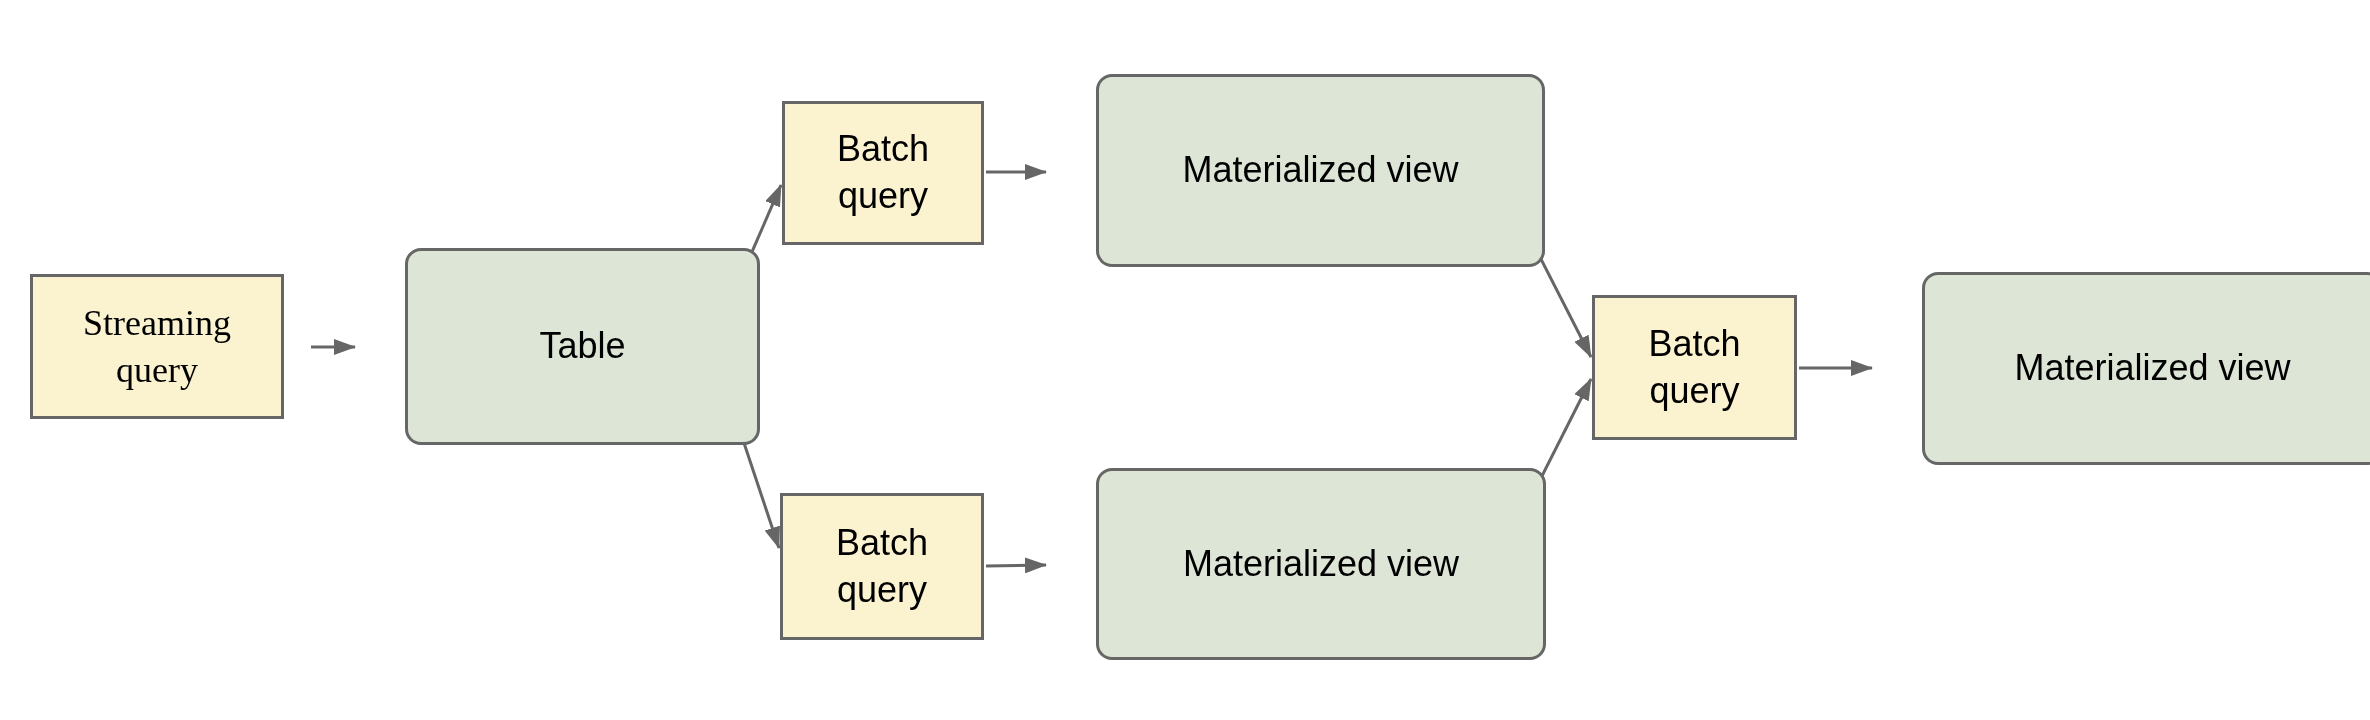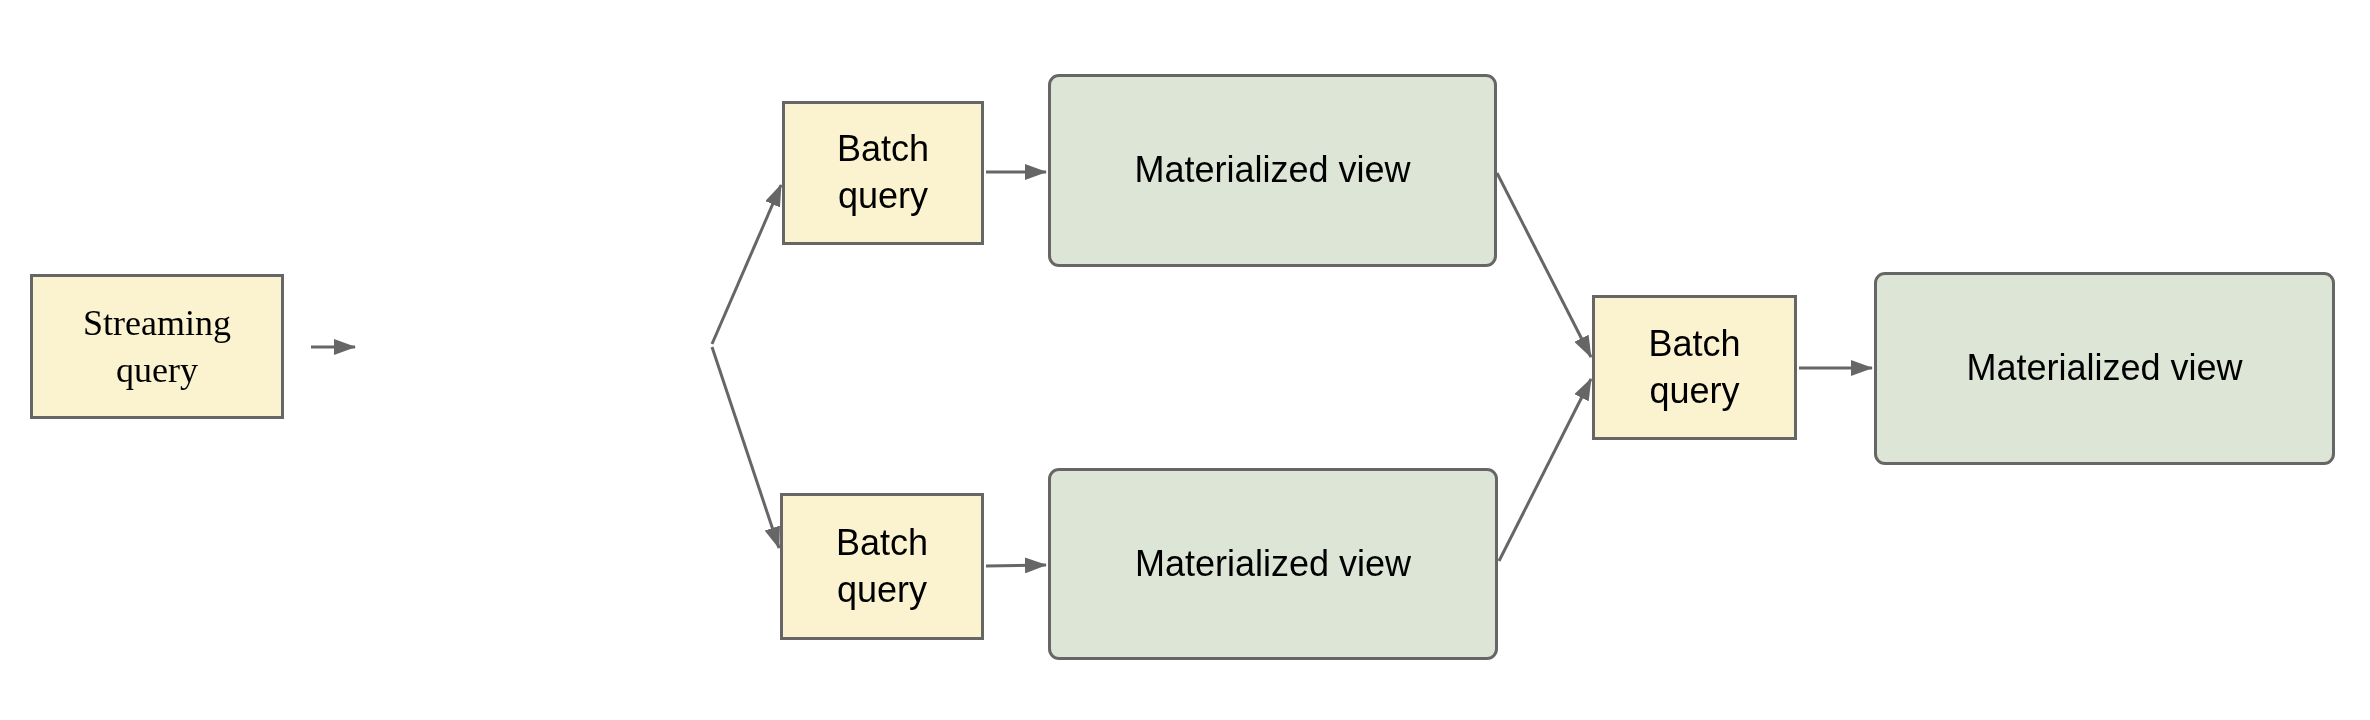--- a/index.html
+++ b/index.html
@@ -37,21 +37,21 @@
     align-items: center;
     justify-content: center;
     text-align: center;
     border: 3px solid var(--node-border);
     color: var(--text);
     font-size: 36px;
     line-height: 1.3;
     padding: 0 14px;
   }
   .node.yellow { background: var(--node-yellow-fill); align-items: center; }
-  .node.green  { background: var(--node-green-fill); border-radius: 11px; }
+  .node.green  { background: var(--node-green-fill); border-radius: 16px; margin-left: 48px; }
 
   
   #n-streaming     { left: 30px;   top: 274px; width: 254px; height: 145px; font-family: Liberation Serif, serif; }
   #n-table         { left: 357px;  top: 248px; width: 355px; height: 197px; }
   #n-batch-top     { left: 782px;  top: 101px; width: 202px; height: 144px; }
   #n-mv-top        { left: 1048px; top: 74px;  width: 449px; height: 193px; }
   #n-batch-bottom  { left: 780px;  top: 493px; width: 204px; height: 147px; }
   #n-mv-bottom     { left: 1048px; top: 468px; width: 450px; height: 192px; }
   #n-batch-right   { left: 1592px; top: 295px; width: 205px; height: 145px; }
   #n-mv-right      { left: 1874px; top: 272px; width: 461px; height: 193px; }
@@ -74,20 +74,23 @@
     <line class="edge" x1="986" y1="566" x2="1046" y2="565" marker-end="url(#ah)"></line>
     <line class="edge" x1="1497" y1="173" x2="1591" y2="357" marker-end="url(#ah)"></line>
     <line class="edge" x1="1499" y1="561" x2="1591" y2="379" marker-end="url(#ah)"></line>
     <line class="edge" x1="1799" y1="368" x2="1872" y2="368" marker-end="url(#ah)"></line>
   </svg>
 
   <div id="n-streaming" class="node yellow">
     <span>Streaming query</span>
   </div>
 
+  <div id="n-table" class="node green">
+    <span>Table</span>
+  </div>
 
   <div id="n-batch-top" class="node yellow">
     <span>Batch query</span>
   </div>
 
   <div id="n-mv-top" class="node green">
     <span>Materialized view</span>
   </div>
 
   <div id="n-batch-bottom" class="node yellow">

